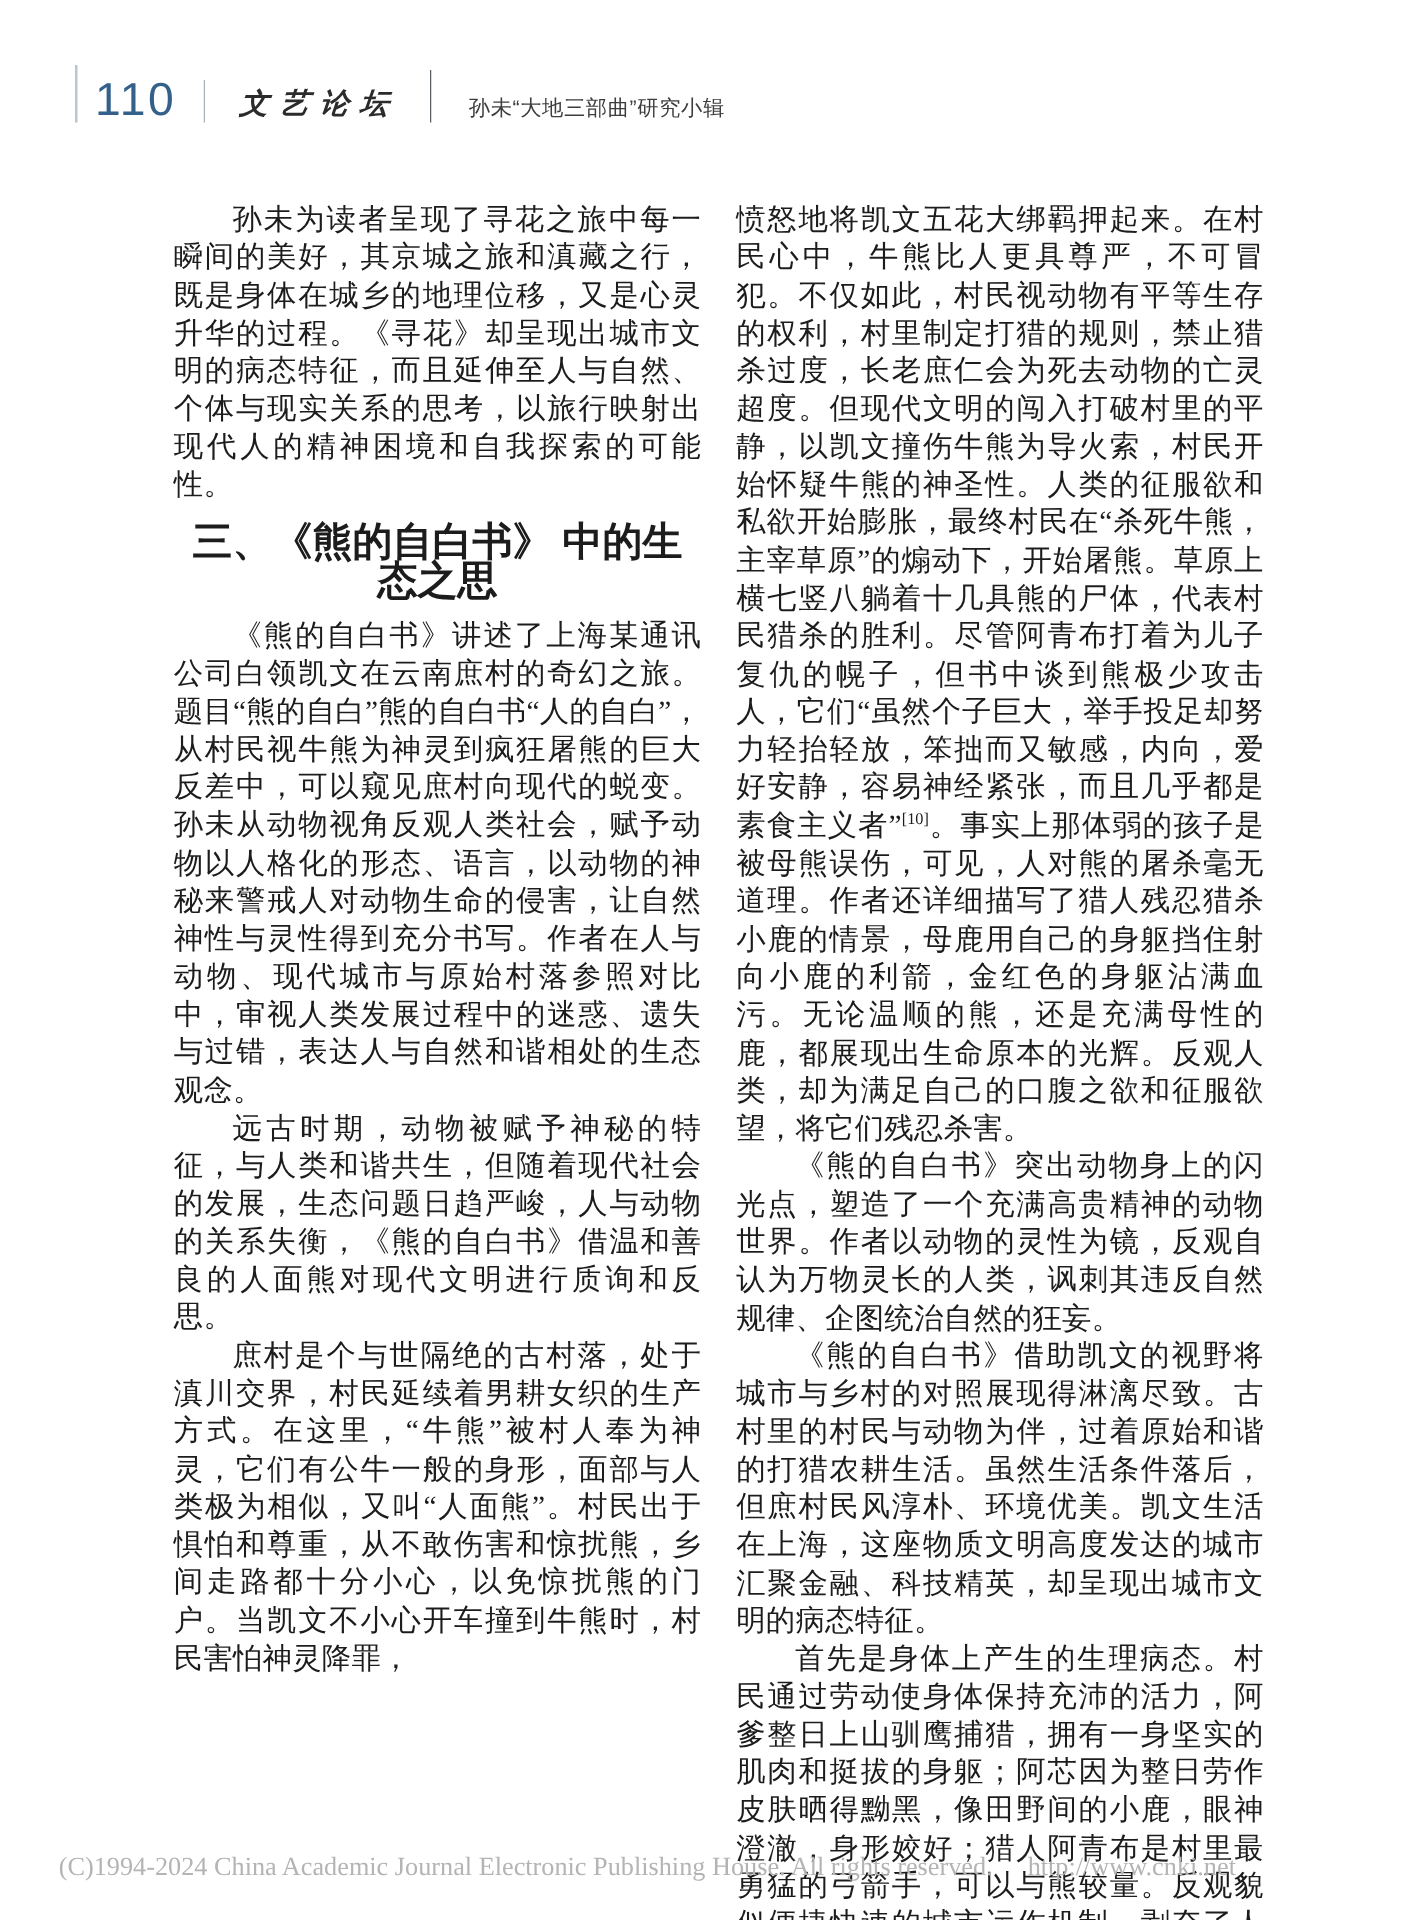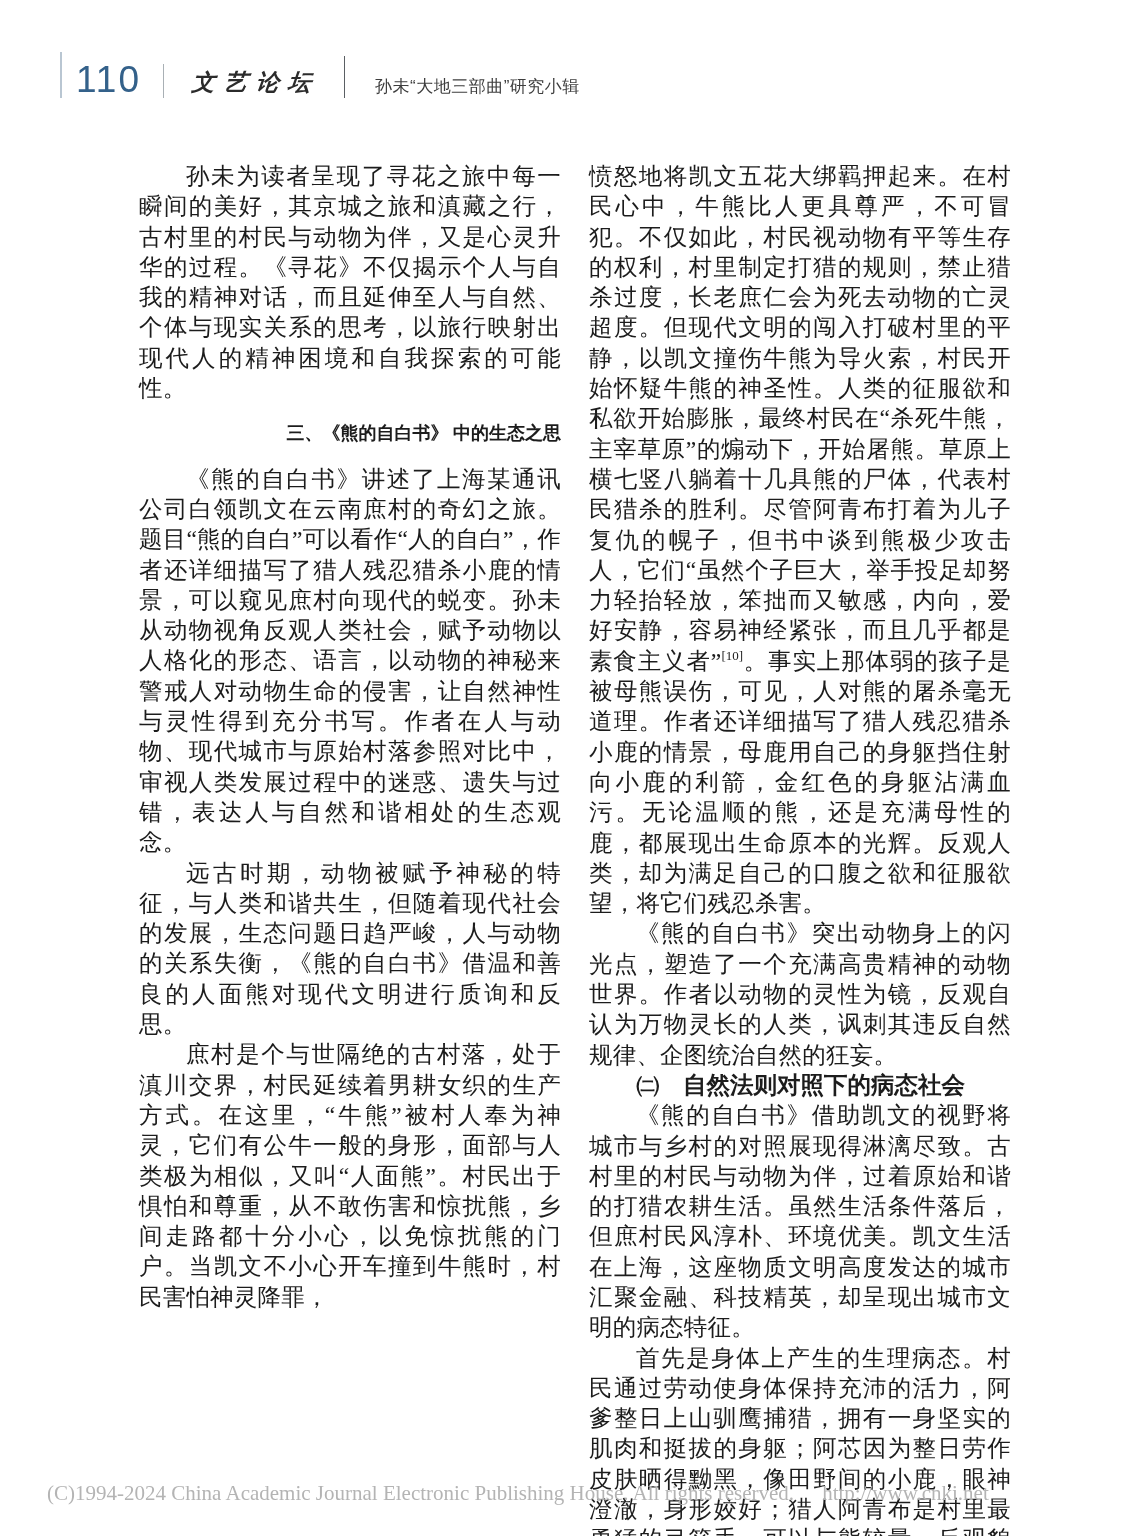--- a/index.html
+++ b/index.html
@@ -77,25 +77,25 @@
     margin: 0;
     font-size: 23.5px;
     line-height: 30.3px;
     color: #1c1c1c;
     text-align: justify;
     text-justify: inter-character;
     letter-spacing: 0.2px;
   }
   .col p.indent { text-indent: 2em; }
   .col .sec-heading {
-    font-size: 18px;
+    font-size: 32px;
     line-height: 30.3px;
     font-weight: bold;
     color: #1c1c1c;
-    text-align: right;
+    text-align: center;
     margin: 15px 0 15px 0;
   }
   .col .sub-heading {
     font-size: 23.5px;
     line-height: 30.3px;
     font-weight: bold;
     color: #1c1c1c;
     text-indent: 2em;
     margin: 0;
   }
@@ -126,31 +126,30 @@
   <div class="page-number">110</div>
   <div class="hdr-divider"></div>
   <div class="journal-name">文艺论坛</div>
   <div class="hdr-divider dark"></div>
   <div class="section-title">孙未“大地三部曲”研究小辑</div>
 </div>
 
 <div class="article">
 
   <div class="col">
-    <p class="indent">孙未为读者呈现了寻花之旅中每一瞬间的美好，其京城之旅和滇藏之行，古村里的村民与动物为伴，又是心灵升华的过程。《寻花》不仅揭示个人与自我的精神对话，而且延伸至人与自然、个体与现实关系的思考，以旅行映射出现代人的精神困境和自我探索的可能性。</p>
+    <p class="indent">孙未为读者呈现了寻花之旅中每一瞬间的美好，其京城之旅和滇藏之行，既是身体在城乡的地理位移，又是心灵升华的过程。《寻花》却呈现出城市文明的病态特征，而且延伸至人与自然、个体与现实关系的思考，以旅行映射出现代人的精神困境和自我探索的可能性。</p>
     <div class="sec-heading">三、《熊的自白书》 中的生态之思</div>
-    <p class="indent">《熊的自白书》讲述了上海某通讯公司白领凯文在云南庶村的奇幻之旅。题目“熊的自白”可以看作“人的自白”，作者还详细描写了猎人残忍猎杀小鹿的情景，可以窥见庶村向现代的蜕变。孙未从动物视角反观人类社会，赋予动物以人格化的形态、语言，以动物的神秘来警戒人对动物生命的侵害，让自然神性与灵性得到充分书写。作者在人与动物、现代城市与原始村落参照对比中，审视人类发展过程中的迷惑、遗失与过错，表达人与自然和谐相处的生态观念。</p>
+    <p class="indent">《熊的自白书》讲述了上海某通讯公司白领凯文在云南庶村的奇幻之旅。题目“熊的自白”熊的自白书“人的自白”，从村民视牛熊为神灵到疯狂屠熊的巨大反差中，可以窥见庶村向现代的蜕变。孙未从动物视角反观人类社会，赋予动物以人格化的形态、语言，以动物的神秘来警戒人对动物生命的侵害，让自然神性与灵性得到充分书写。作者在人与动物、现代城市与原始村落参照对比中，审视人类发展过程中的迷惑、遗失与过错，表达人与自然和谐相处的生态观念。</p>
     <p class="indent">远古时期，动物被赋予神秘的特征，与人类和谐共生，但随着现代社会的发展，生态问题日趋严峻，人与动物的关系失衡，《熊的自白书》借温和善良的人面熊对现代文明进行质询和反思。</p>
     <p class="indent">庶村是个与世隔绝的古村落，处于滇川交界，村民延续着男耕女织的生产方式。在这里，“牛熊”被村人奉为神灵，它们有公牛一般的身形，面部与人类极为相似，又叫“人面熊”。村民出于惧怕和尊重，从不敢伤害和惊扰熊，乡间走路都十分小心，以免惊扰熊的门户。当凯文不小心开车撞到牛熊时，村民害怕神灵降罪，</p>
   </div>
 
   <div class="col">
     <p><span>愤怒地将凯文五花大绑羁押起来。在村民心中，牛熊比人更具尊严，不可冒犯。不仅如此，村民视动物有平等生存的权利，村里制定打猎的规则，禁止猎杀过度，长老庶仁会为死去动物的亡灵超度。但现代文明的闯入打破村里的平静，以凯文撞伤牛熊为导火索，村民开始怀疑牛熊的神圣性。人类的征服欲和私欲开始膨胀，最终村民在“杀死牛熊，主宰草原”的煽动下，开始屠熊。草原上横七竖八躺着十几具熊的尸体，代表村民猎杀的胜利。尽管阿青布打着为儿子复仇的幌子，但书中谈到熊极少攻击人，它们“虽然个子巨大，举手投足却努力轻抬轻放，笨拙而又敏感，内向，爱好安静，容易神经紧张，而且几乎都是素食主义者”</span><sup class="ref">[10]</sup><span>。事实上那体弱的孩子是被母熊误伤，可见，人对熊的屠杀毫无道理。作者还详细描写了猎人残忍猎杀小鹿的情景，母鹿用自己的身躯挡住射向小鹿的利箭，金红色的身躯沾满血污。无论温顺的熊，还是充满母性的鹿，都展现出生命原本的光辉。反观人类，却为满足自己的口腹之欲和征服欲望，将它们残忍杀害。</span></p>
     <p class="indent">《熊的自白书》突出动物身上的闪光点，塑造了一个充满高贵精神的动物世界。作者以动物的灵性为镜，反观自认为万物灵长的人类，讽刺其违反自然规律、企图统治自然的狂妄。</p>
-    <div class="sub-heading">㈡　自然法则对照下的病态社会</div>
     <p class="indent">《熊的自白书》借助凯文的视野将城市与乡村的对照展现得淋漓尽致。古村里的村民与动物为伴，过着原始和谐的打猎农耕生活。虽然生活条件落后，但庶村民风淳朴、环境优美。凯文生活在上海，这座物质文明高度发达的城市汇聚金融、科技精英，却呈现出城市文明的病态特征。</p>
     <p class="indent">首先是身体上产生的生理病态。村民通过劳动使身体保持充沛的活力，阿爹整日上山驯鹰捕猎，拥有一身坚实的肌肉和挺拔的身躯；阿芯因为整日劳作皮肤晒得黝黑，像田野间的小鹿，眼神澄澈，身形姣好；猎人阿青布是村里最勇猛的弓箭手，可以与熊较量。反观貌似便捷快速的城市运作机制，剥夺了人类的原始劳动，却给人类带来不可胜数的职业病。长期的办公室工作让凯文的颈椎几乎没有曲度，身体过度肥胖。现代人的身体可以被视为资本驱使的机器，因过度使用而严重损伤。</p>
   </div>
 
 </div>
 
 <div class="page-footer">
   <span>(C)1994-2024 China Academic Journal Electronic Publishing House. All rights reserved.</span><span class="url">http://www.cnki.net</span>
 </div>
 

